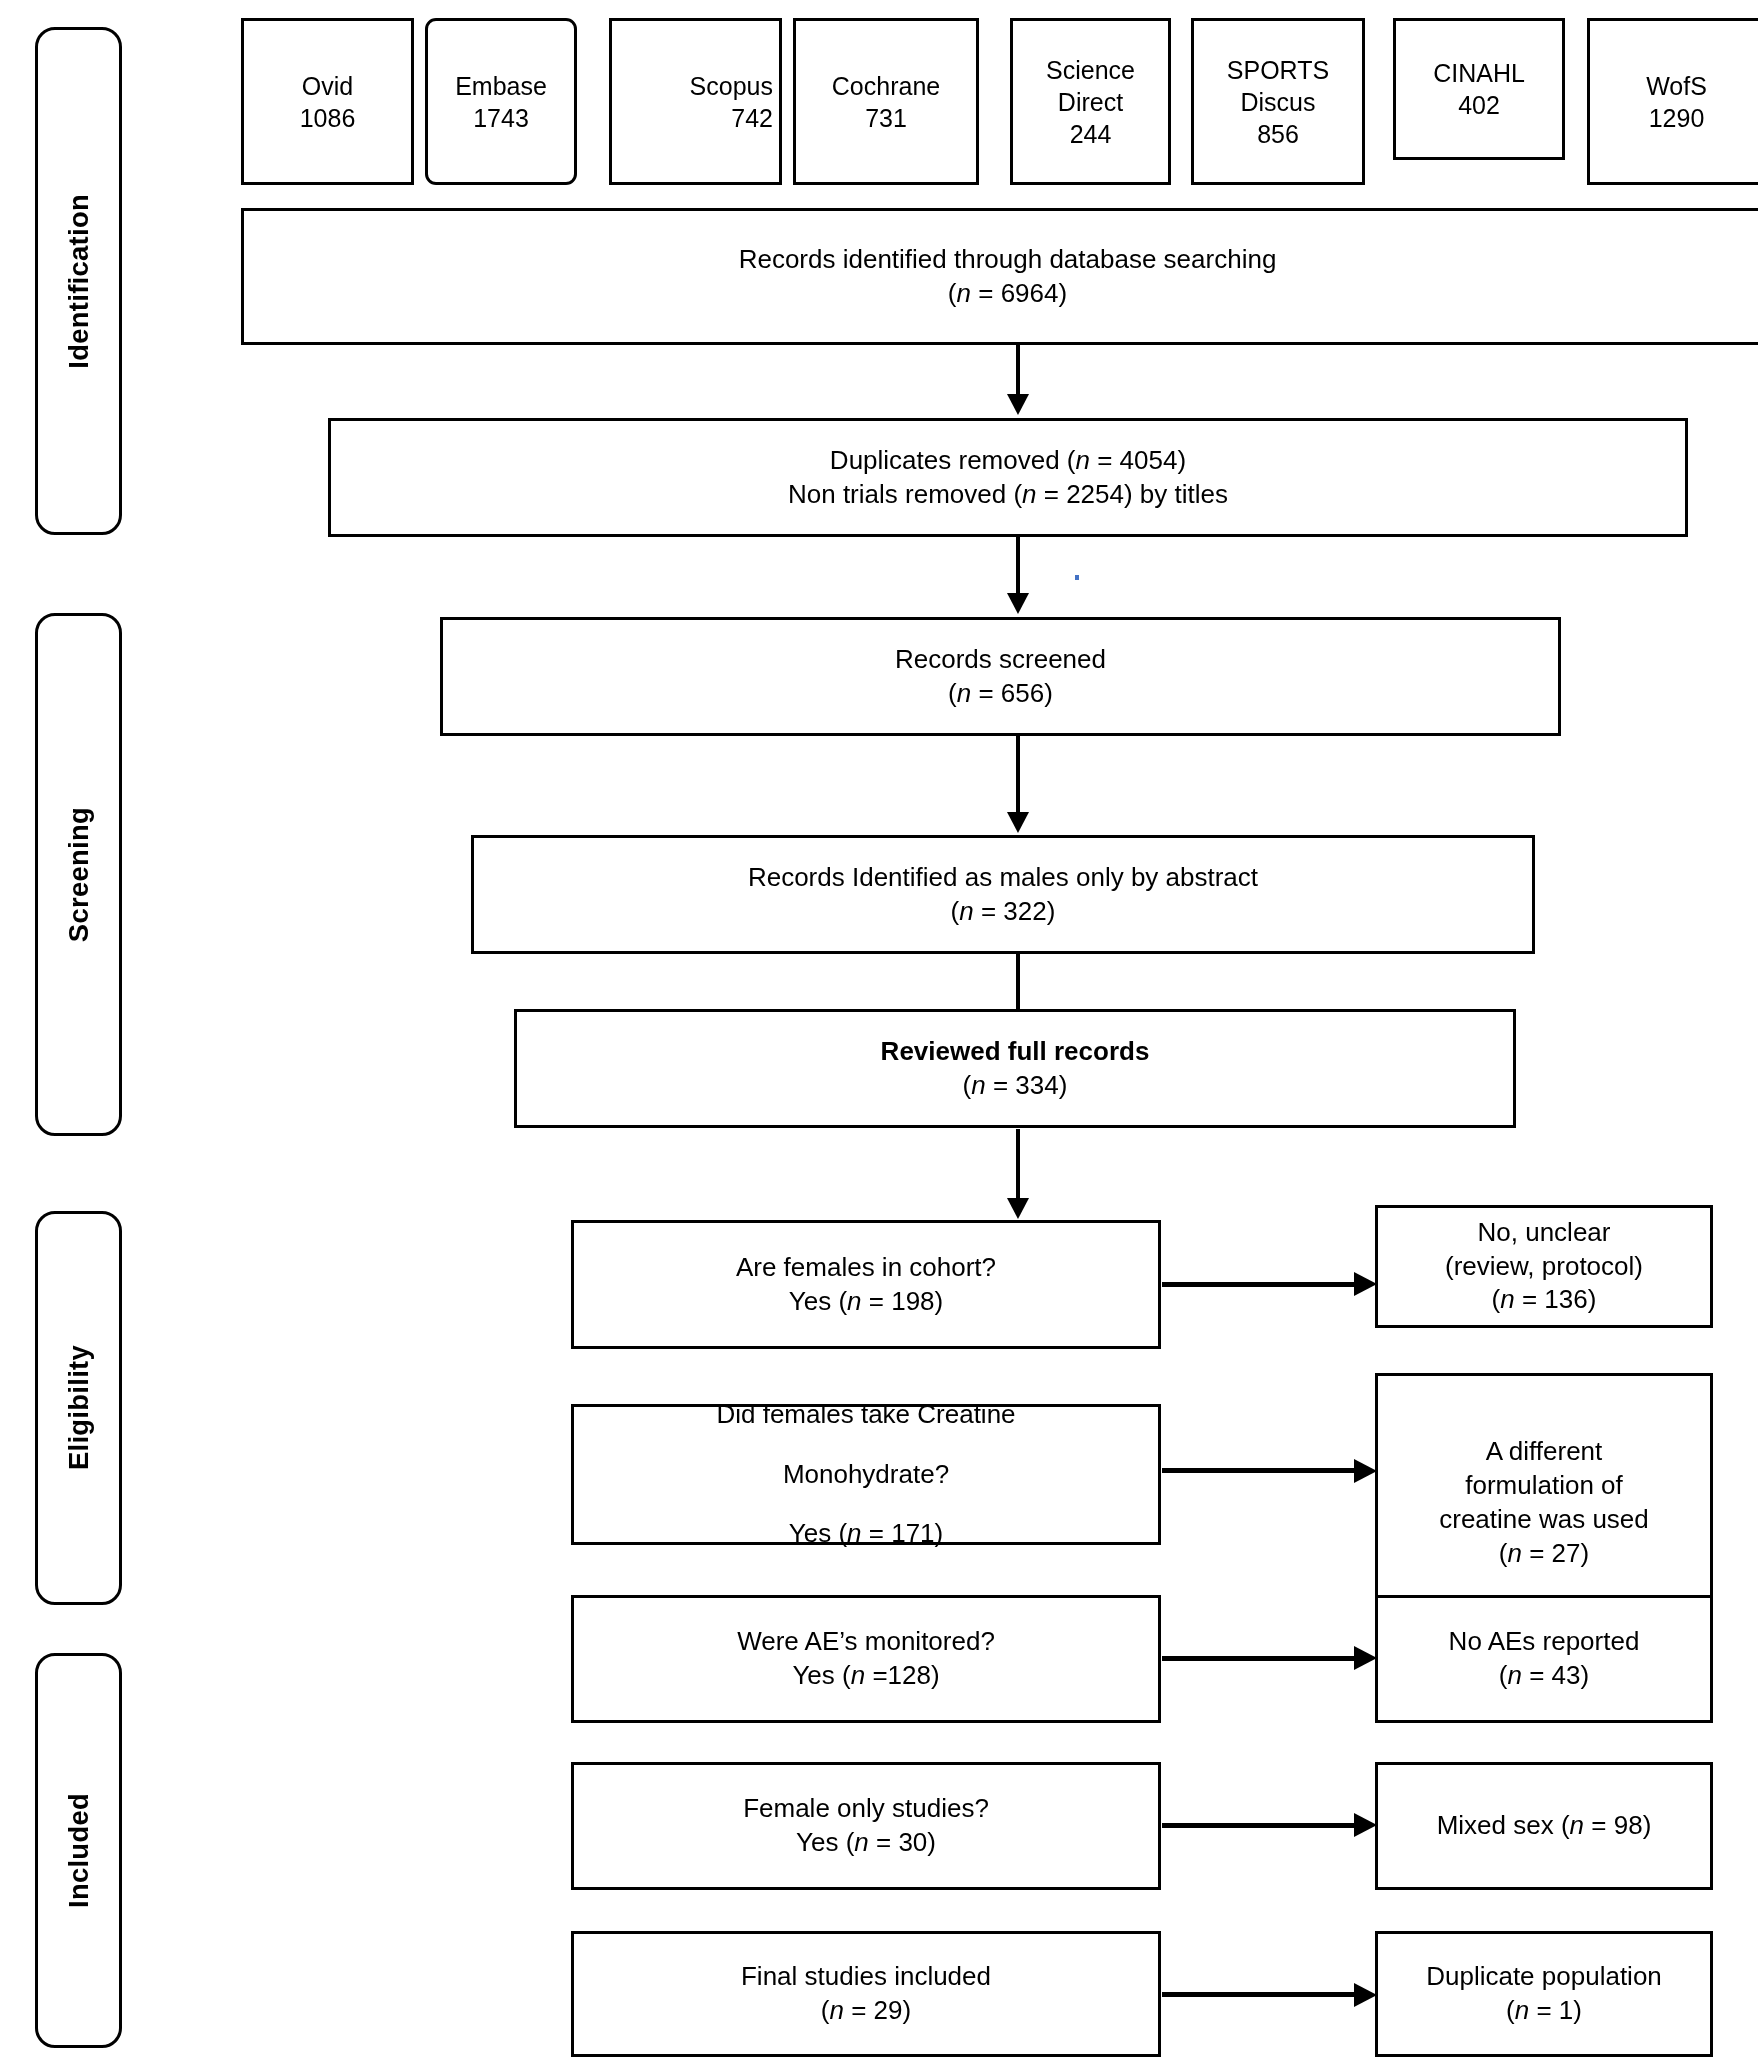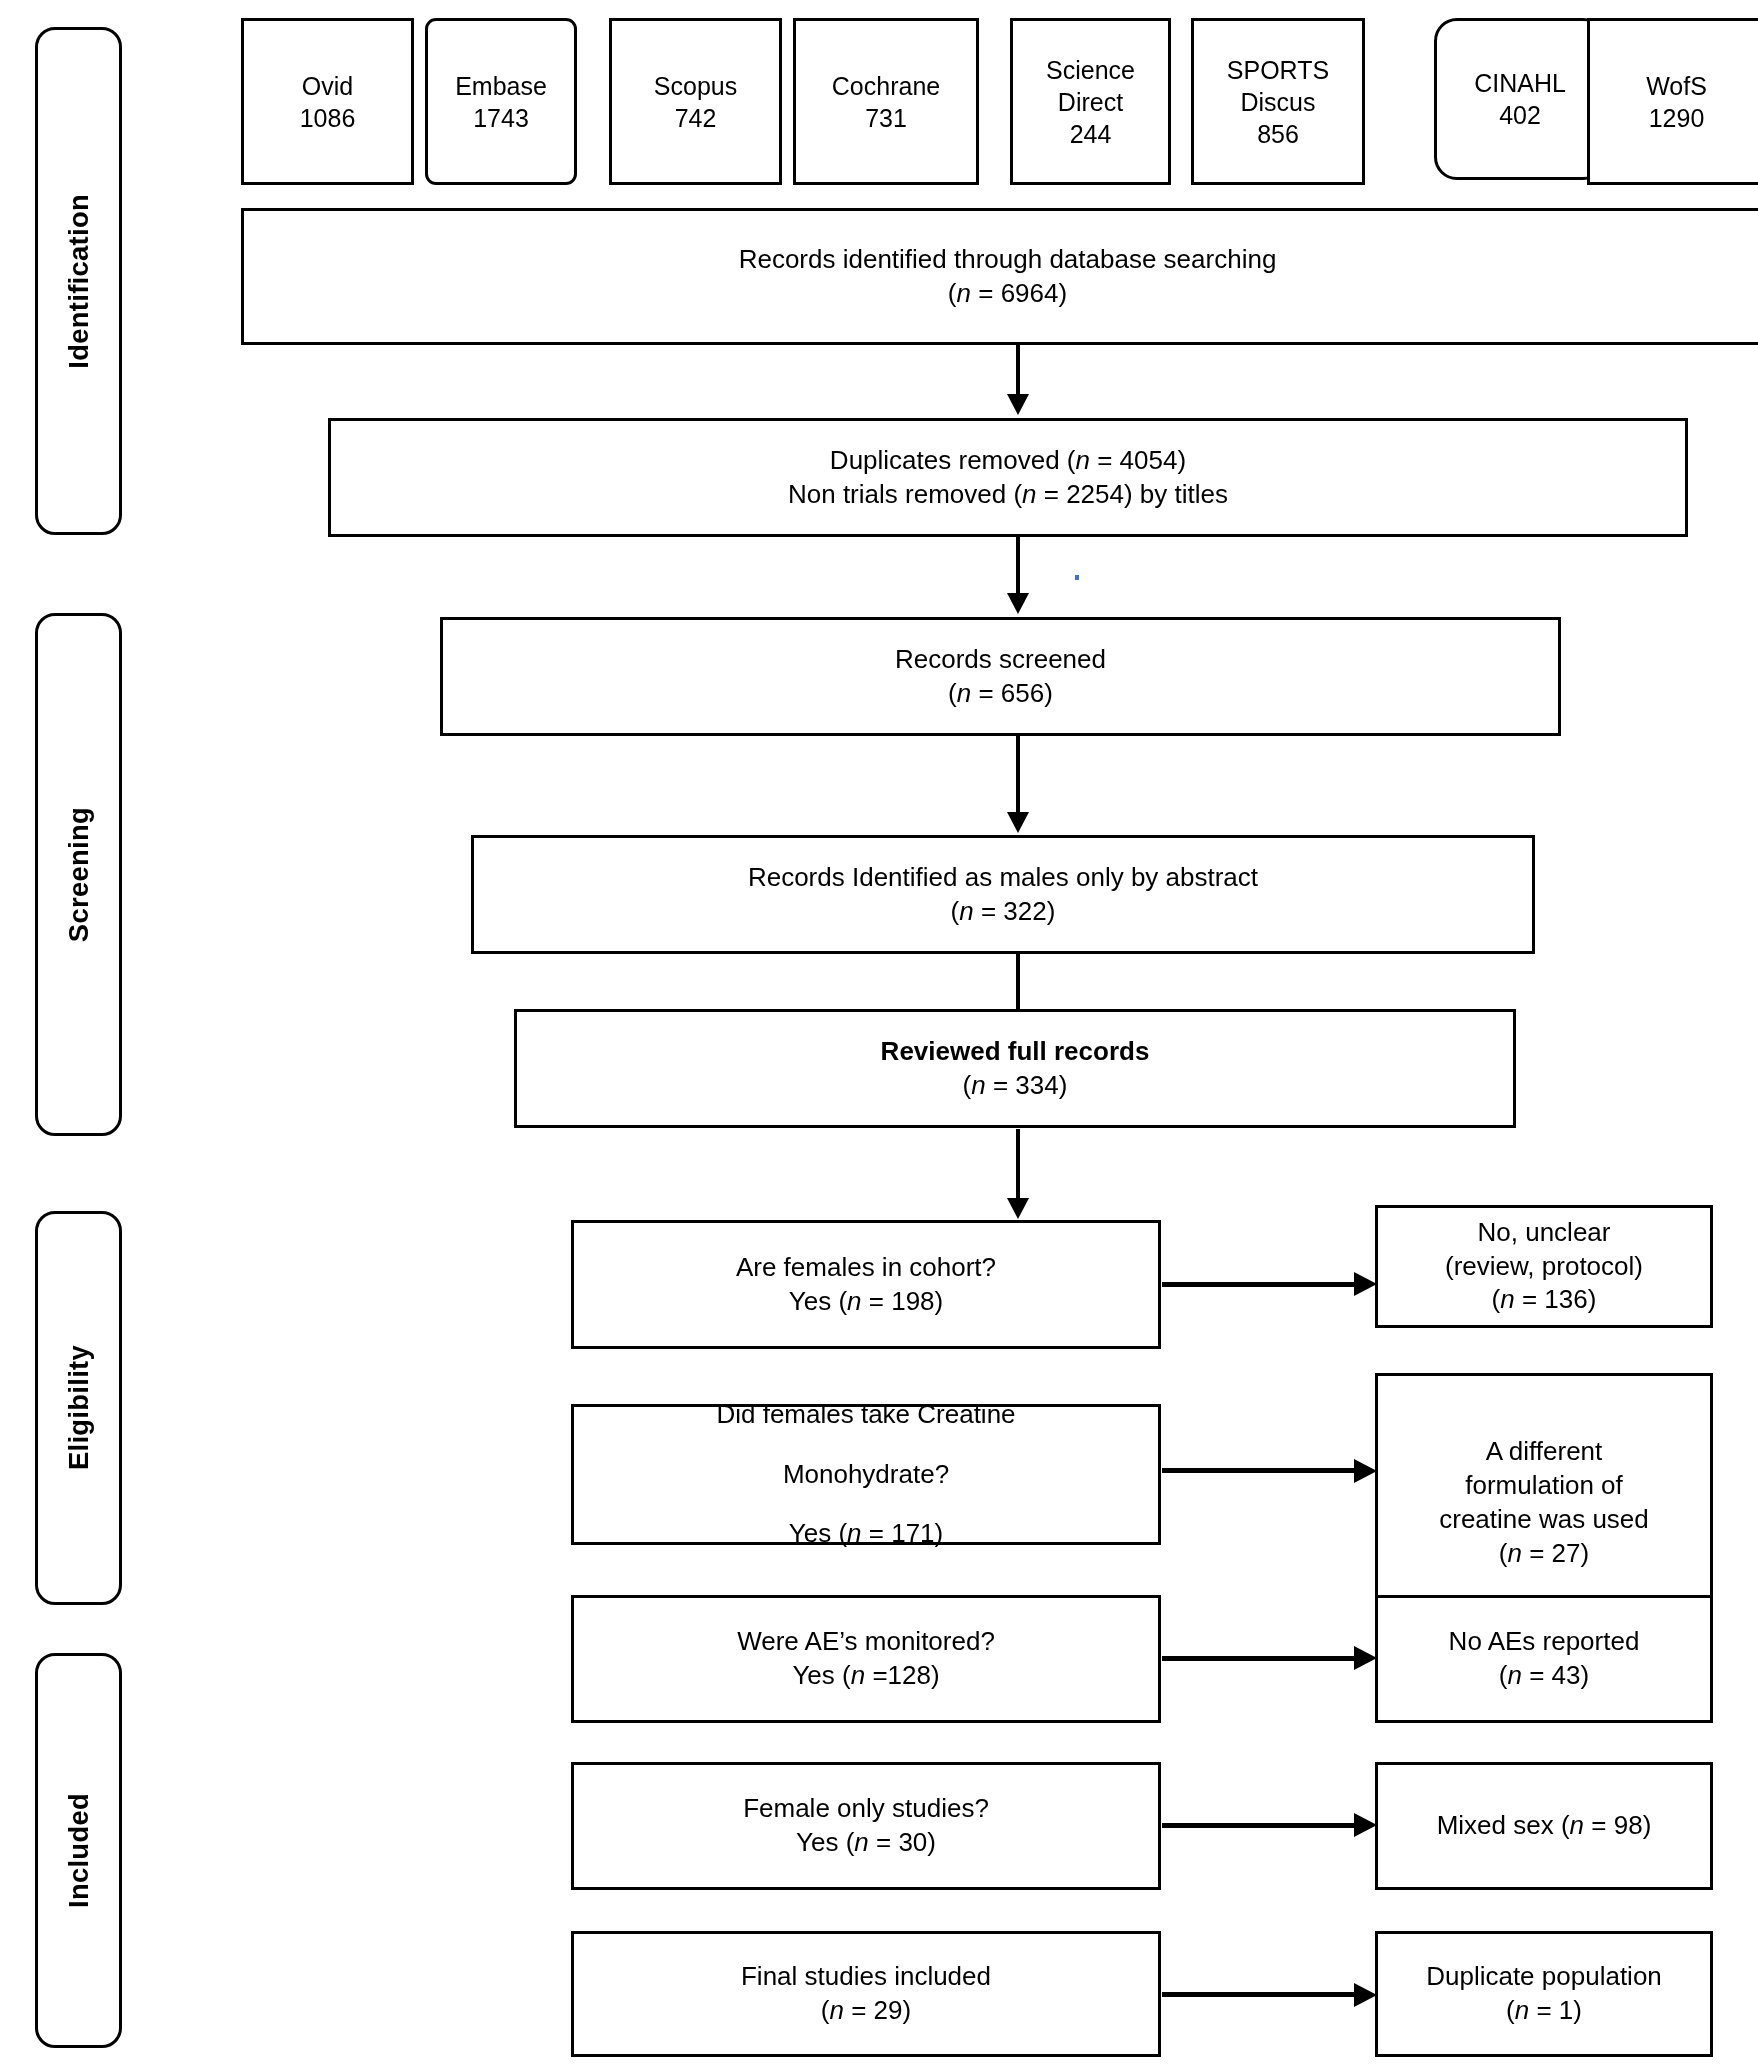--- a/index.html
+++ b/index.html
@@ -127,21 +127,21 @@
   <div class="box src" style="left:241px; top:18px; width:173px; height:167px;">
     <span class="line">Ovid</span>
     <span class="line">1086</span>
   </div>
 
   <div class="box src" style="left:425px; top:18px; width:152px; height:167px;border-radius:11px;">
     <span class="line">Embase</span>
     <span class="line">1743</span>
   </div>
 
-  <div class="box src" style="left:609px; top:18px; width:173px; height:167px;">
+  <div class="box src" style="left:609px; top:18px; width:173px; height:167px;align-items:flex-end;">
     <span class="line">Scopus</span>
     <span class="line">742</span>
   </div>
 
   <div class="box src" style="left:793px; top:18px; width:186px; height:167px;">
     <span class="line">Cochrane</span>
     <span class="line">731</span>
   </div>
 
   <div class="box src" style="left:1010px; top:18px; width:161px; height:167px;align-items:center;">
@@ -149,21 +149,21 @@
     <span class="line">Direct</span>
     <span class="line">244</span>
   </div>
 
   <div class="box src" style="left:1191px; top:18px; width:174px; height:167px;">
     <span class="line">SPORTS</span>
     <span class="line">Discus</span>
     <span class="line">856</span>
   </div>
 
-  <div class="box src" style="left:1434px; top:18px; width:172px; height:162px;border-radius:23px;">
+  <div class="box src" style="left:1393px; top:18px; width:172px; height:142px;">
     <span class="line">CINAHL</span>
     <span class="line">402</span>
   </div>
 
   <div class="box src" style="left:1587px; top:18px; width:179px; height:167px;">
     <span class="line">WofS</span>
     <span class="line">1290</span>
   </div>
 
   <div class="box" style="left:241px; top:208px; width:1533px; height:137px;">

